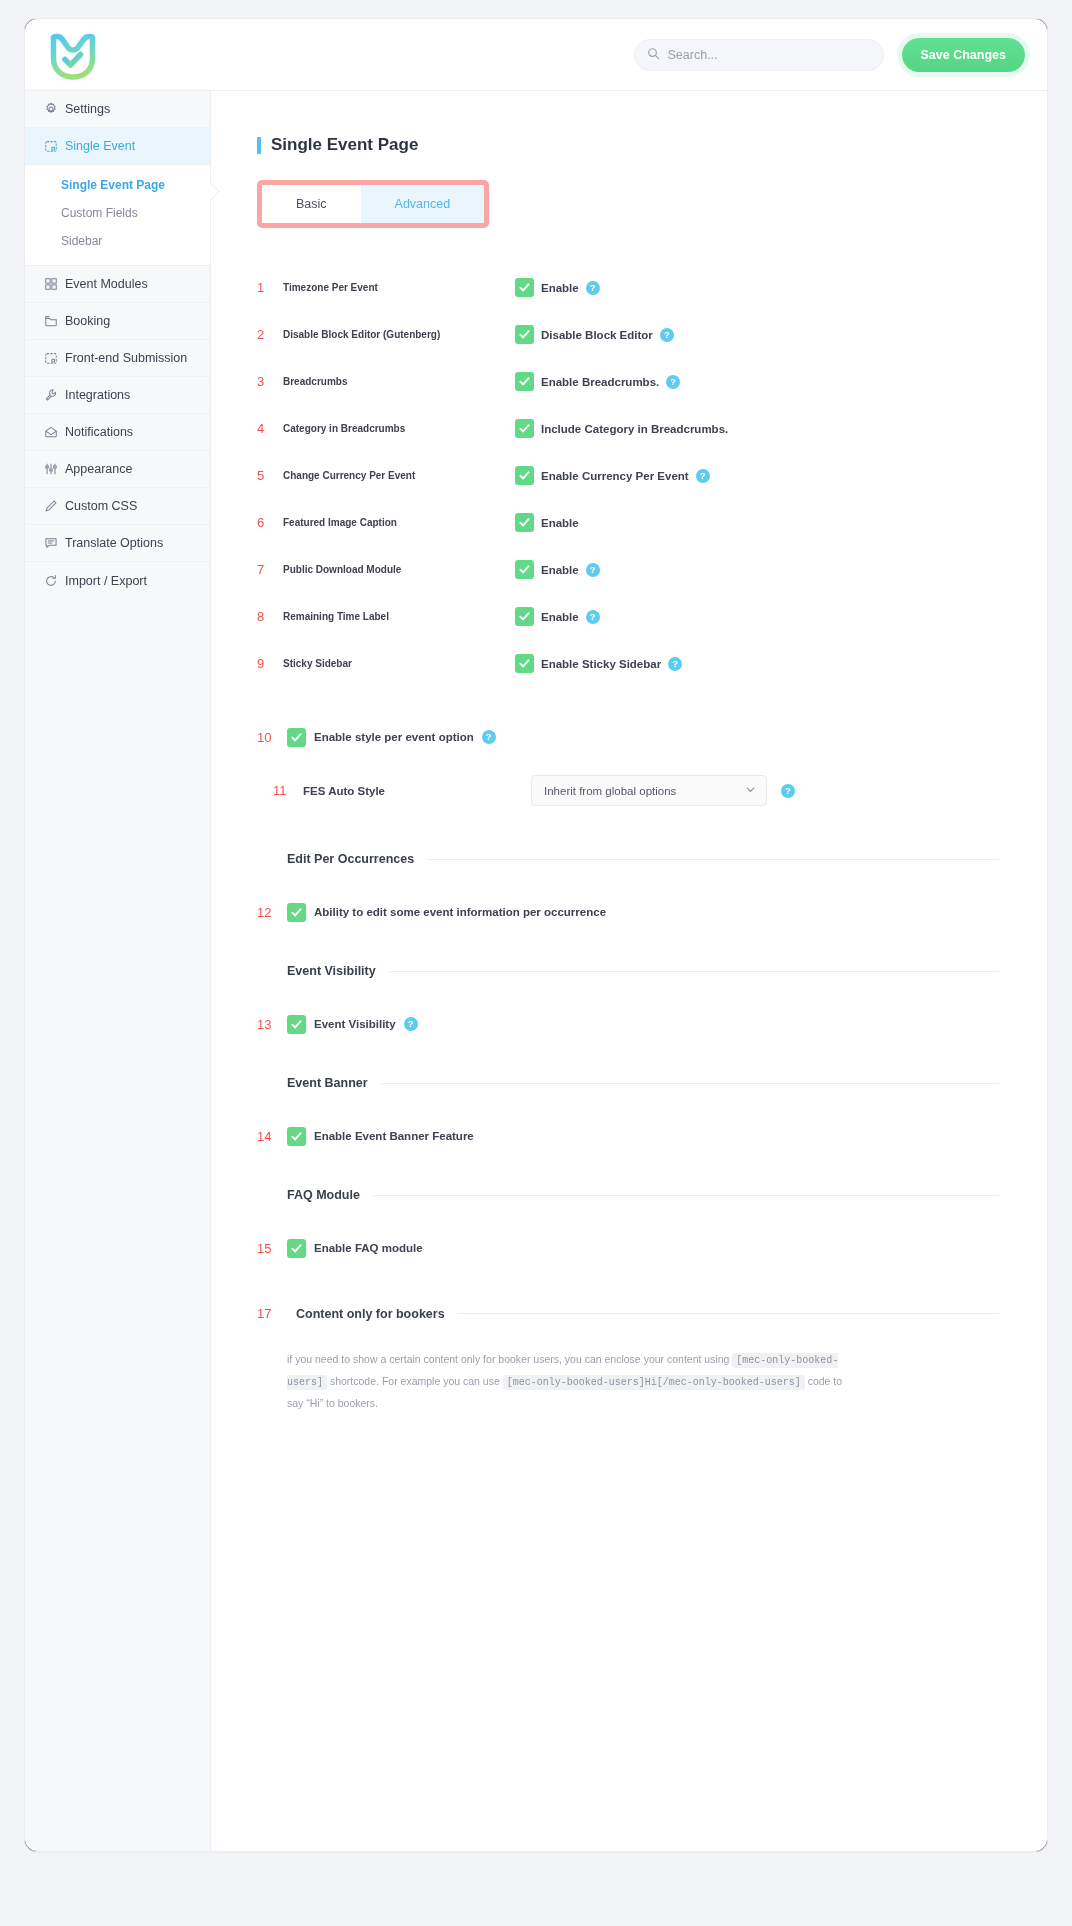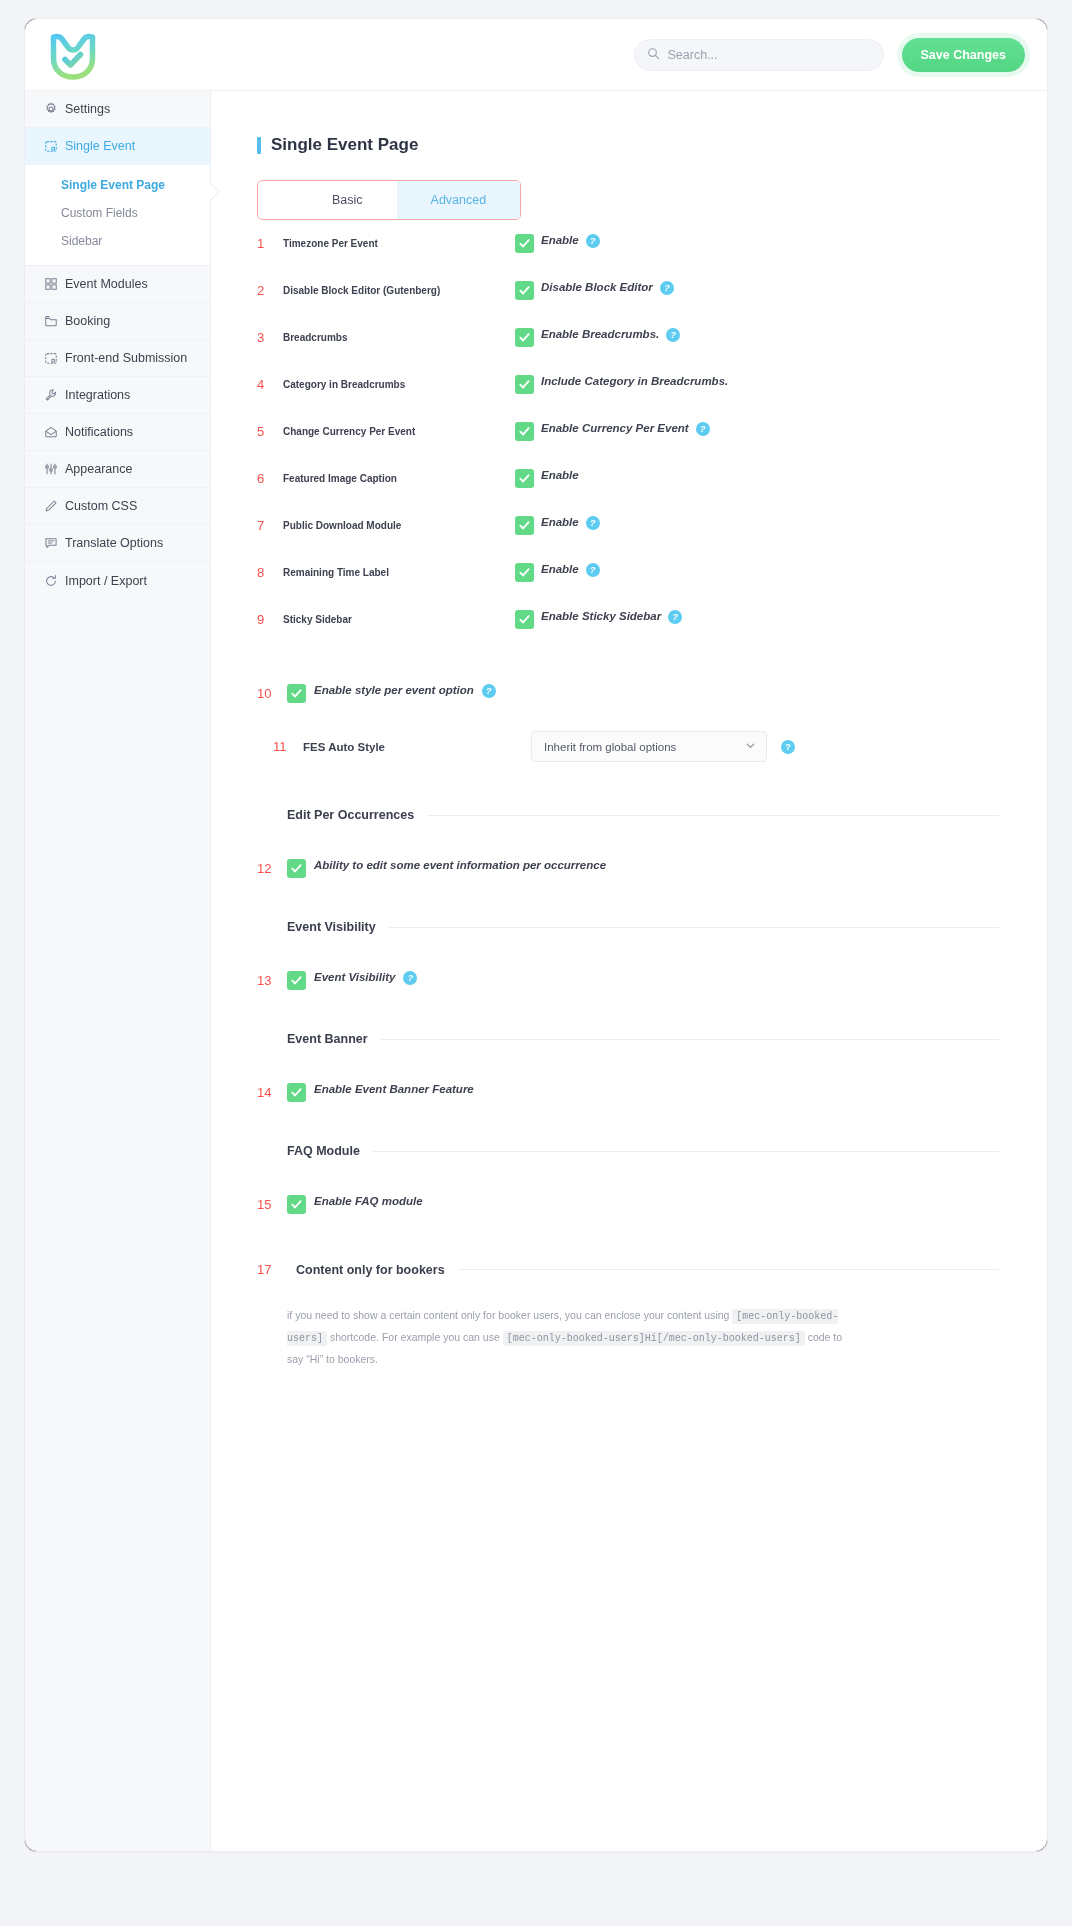--- a/index.html
+++ b/index.html
@@ -140,25 +140,25 @@
 
   .page-title {
     display: flex; align-items: center; gap: 10px;
     font-size: 17px; font-weight: bold; color: #2f3444;
     margin-bottom: 25px;
   }
   .title-bar { width: 4px; height: 17px; background: #58bdee; border-radius: 1px; display:inline-block; }
 
   .tabs {
     display: inline-flex;
-    border: 1px solid #fca5a5;
+    border: 5px solid #fca5a5;
     border-radius: 5px;
     overflow: hidden;
+    margin-bottom: 36px;
     background: #fff;
-    padding-left: 40px;
   }
   .tab {
     padding: 0 34px;
     height: 38px;
     line-height: 38px;
     font-size: 12.5px;
     color: #4b5060;
     cursor: pointer;
   }
   .tab.active { background: #e9f6fd; color: #58b6e6; }
@@ -177,21 +177,21 @@
     font-size: 13px;
     text-align: left;
   }
   .opt-label {
     width: 232px;
     flex: 0 0 232px;
     font-size: 10px;
     color: #3e4250;
     font-weight: bold;
   }
-  .opt-control { display: flex; gap: 7px; font-style: italic; }
+  .opt-control { display: flex; align-items: center; gap: 7px; }
 
   .chk {
     width: 19px; height: 19px;
     flex: 0 0 19px;
     border-radius: 3px;
     background: #62d987;
     display: flex; align-items: center; justify-content: center;
   }
   .chk svg { display:block; }
   .chk-label { font-size: 11.5px; color: #3e4250; font-weight: bold; }

